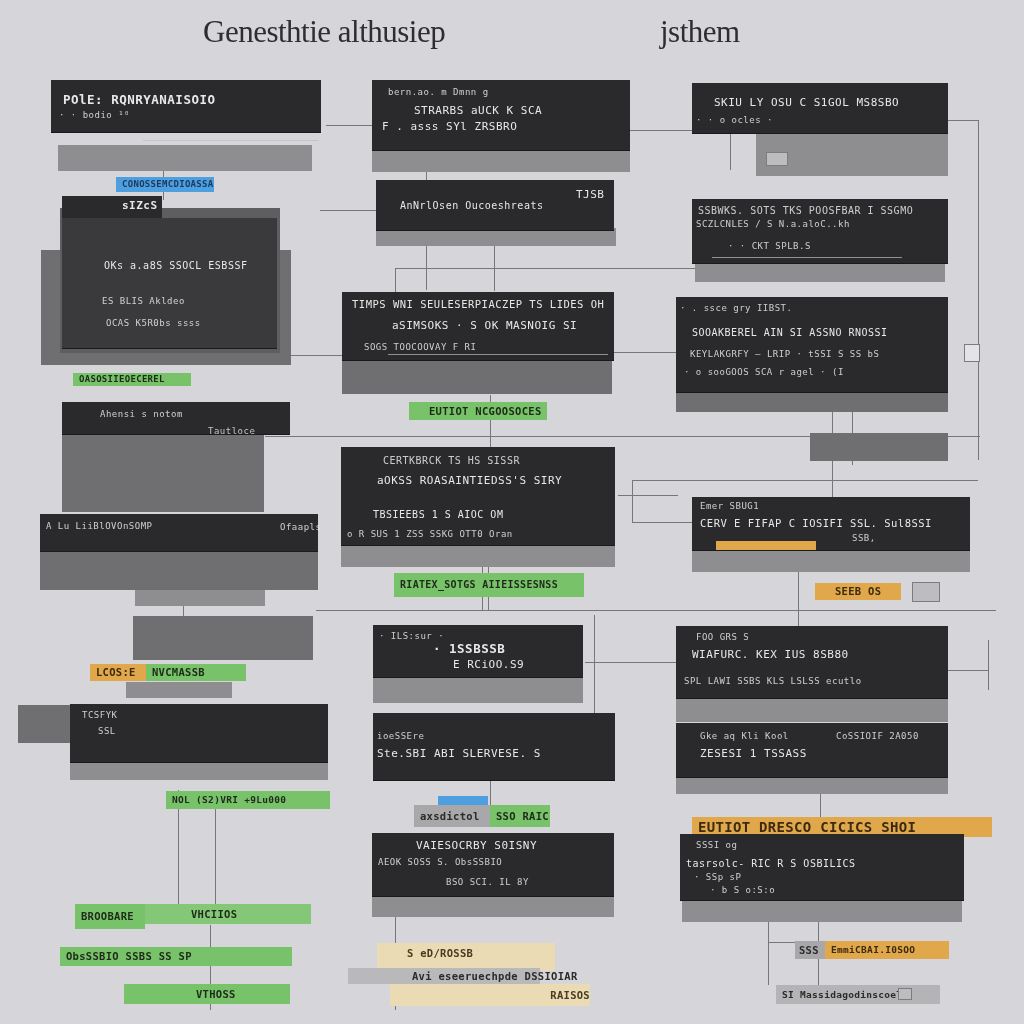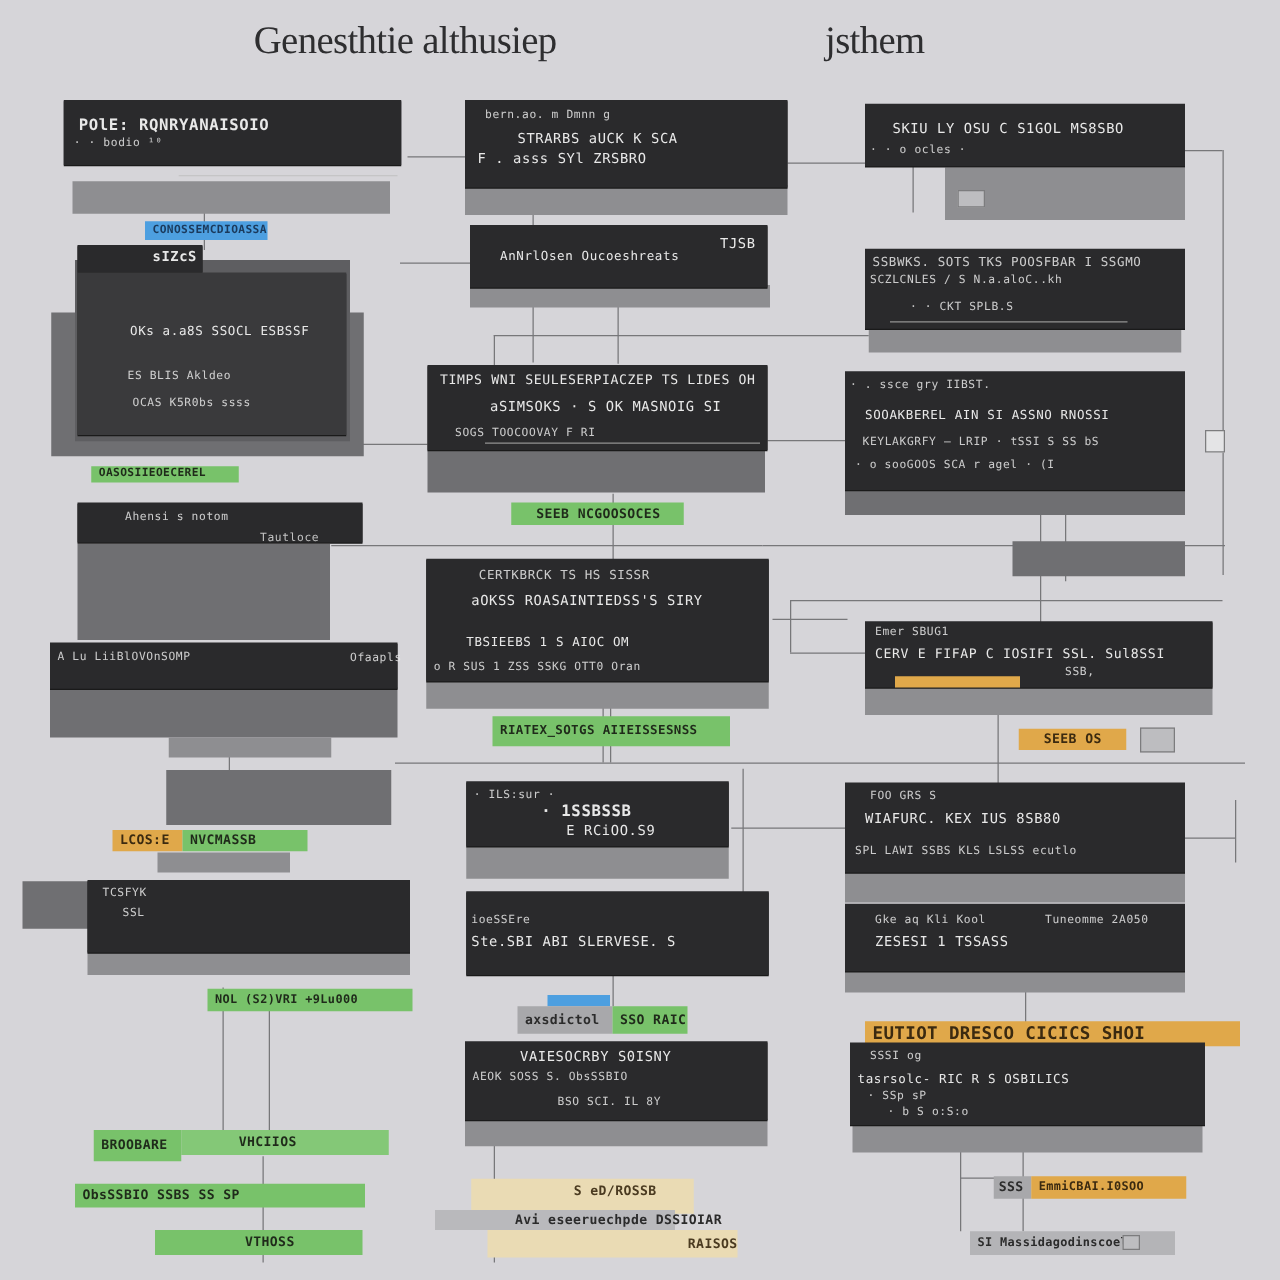--- a/index.html
+++ b/index.html
@@ -160,21 +160,21 @@
 </div>
 
 <div class="shadow" style="left:342px; top:360px; width:270px; height:34px;"></div>
 <div class="card" style="left:342px; top:292px; width:272px; height:68px;">
   <span class="ln" style="left:10px; top:6px; font-size:10.5px;">TIMPS WNI SEULESERPIACZEP TS LIDES OH</span>
   <span class="ln" style="left:50px; top:27px;">aSIMSOKS · S   OK  MASNOIG SI</span>
   <span class="ln small" style="left:22px; top:50px;">SOGS  TOOCOOVAY F RI</span>
   <span class="rule" style="left:46px; top:62px; width:220px;"></span>
 </div>
 
-<div class="tag green" style="left:409px; top:402px; width:138px; height:18px; line-height:18px; padding-left:20px;">SEEB  NCGOOSOCES</div>
+<div class="tag green" style="left:409px; top:402px; width:138px; height:18px; line-height:18px; padding-left:20px;">EUTIOT  NCGOOSOCES</div>
 
 <div class="shadow light" style="left:341px; top:545px; width:274px; height:22px;"></div>
 <div class="card" style="left:341px; top:447px; width:274px; height:98px;">
   <span class="ln small" style="left:42px; top:8px; font-size:10px;">CERTKBRCK TS   HS SISSR</span>
   <span class="ln" style="left:36px; top:27px;">aOKSS  ROASAINTIEDSS'S SIRY</span>
   <span class="ln" style="left:32px; top:62px; font-size:10px;">TBSIEEBS 1 S  AIOC OM</span>
   <span class="ln small" style="left:6px; top:82px;">o R SUS  1 ZSS  SSKG  OTT0  Oran</span>
 </div>
 
 <div class="tag green" style="left:394px; top:573px; width:190px; height:24px; line-height:24px; font-size:10px;">RIATEX_SOTGS AIIEISSESNSS</div>
@@ -195,21 +195,21 @@
 <div class="tag grey" style="left:414px; top:805px; width:76px; height:22px; line-height:22px;">axsdictol</div>
 <div class="tag green" style="left:490px; top:805px; width:60px; height:22px; line-height:22px;">SSO RAIC</div>
 
 <div class="shadow light" style="left:372px; top:895px; width:242px; height:22px;"></div>
 <div class="card" style="left:372px; top:833px; width:242px; height:63px;">
   <span class="ln" style="left:44px; top:6px;">VAIESOCRBY  S0ISNY</span>
   <span class="ln small" style="left:6px; top:24px;">AEOK SOSS   S.  ObsSSBIO</span>
   <span class="ln small" style="left:74px; top:44px;">BSO SCI. IL 8Y</span>
 </div>
 
-<div class="tag cream" style="left:377px; top:943px; width:178px; height:28px; line-height:20px; padding-left:82px;">S eD/ROSSB</div>
+<div class="tag cream" style="left:377px; top:943px; width:178px; height:28px; line-height:20px; padding-left:30px;">S eD/ROSSB</div>
 <div class="tag grey" style="left:348px; top:968px; width:192px; height:16px; line-height:16px; background:#b9b9bc; padding-left:64px;">Avi eseeruechpde DSSIOIAR</div>
 <div class="tag cream" style="left:390px; top:984px; width:200px; height:22px; line-height:22px; padding-left:38px;text-align:right;">RAISOS</div>
 
 <div class="shadow light" style="left:756px; top:134px; width:192px; height:42px;"></div>
 <div class="icon-box" style="left:766px; top:152px; width:20px; height:12px;"></div>
 <div class="card" style="left:692px; top:83px; width:256px; height:50px;">
   <span class="ln" style="left:22px; top:13px;">SKIU LY OSU C  S1GOL MS8SBO</span>
   <span class="ln small" style="left:4px; top:32px;">· · o ocles ·</span>
 </div>
 
@@ -246,21 +246,21 @@
 <div class="shadow light" style="left:676px; top:698px; width:272px; height:24px;"></div>
 <div class="card" style="left:676px; top:626px; width:272px; height:72px;">
   <span class="ln small" style="left:20px; top:6px;">FOO GRS S</span>
   <span class="ln" style="left:16px; top:22px;">WIAFURC. KEX  IUS 8SB80</span>
   <span class="ln small" style="left:8px; top:50px;">SPL  LAWI  SSBS KLS  LSLSS ecutlo</span>
 </div>
 
 <div class="shadow light" style="left:676px; top:776px; width:272px; height:18px;"></div>
 <div class="card" style="left:676px; top:723px; width:272px; height:54px;">
   <span class="ln small" style="left:24px; top:8px;">Gke aq Kli Kool</span>
-  <span class="ln small" style="left:160px; top:8px;">Tuneomme 2A050</span>
+  <span class="ln small" style="left:160px; top:8px;">CoSSIOIF 2A050</span>
   <span class="ln" style="left:24px; top:24px;">ZESESI 1 TSSASS</span>
 </div>
 
 <div class="tag orange" style="left:692px; top:817px; width:300px; height:20px; line-height:20px; font-size:14px;">EUTIOT DRESCO  CICICS       SHOI</div>
 
 <div class="shadow light" style="left:682px; top:898px; width:280px; height:24px;"></div>
 <div class="card" style="left:680px; top:834px; width:284px; height:66px;">
   <span class="ln small" style="left:16px; top:6px;">SSSI                 og</span>
   <span class="ln" style="left:6px; top:24px; font-size:10px;">tasrsolc- RIC R S OSBILICS</span>
   <span class="ln small" style="left:14px; top:38px;">·  SSp sP</span>

